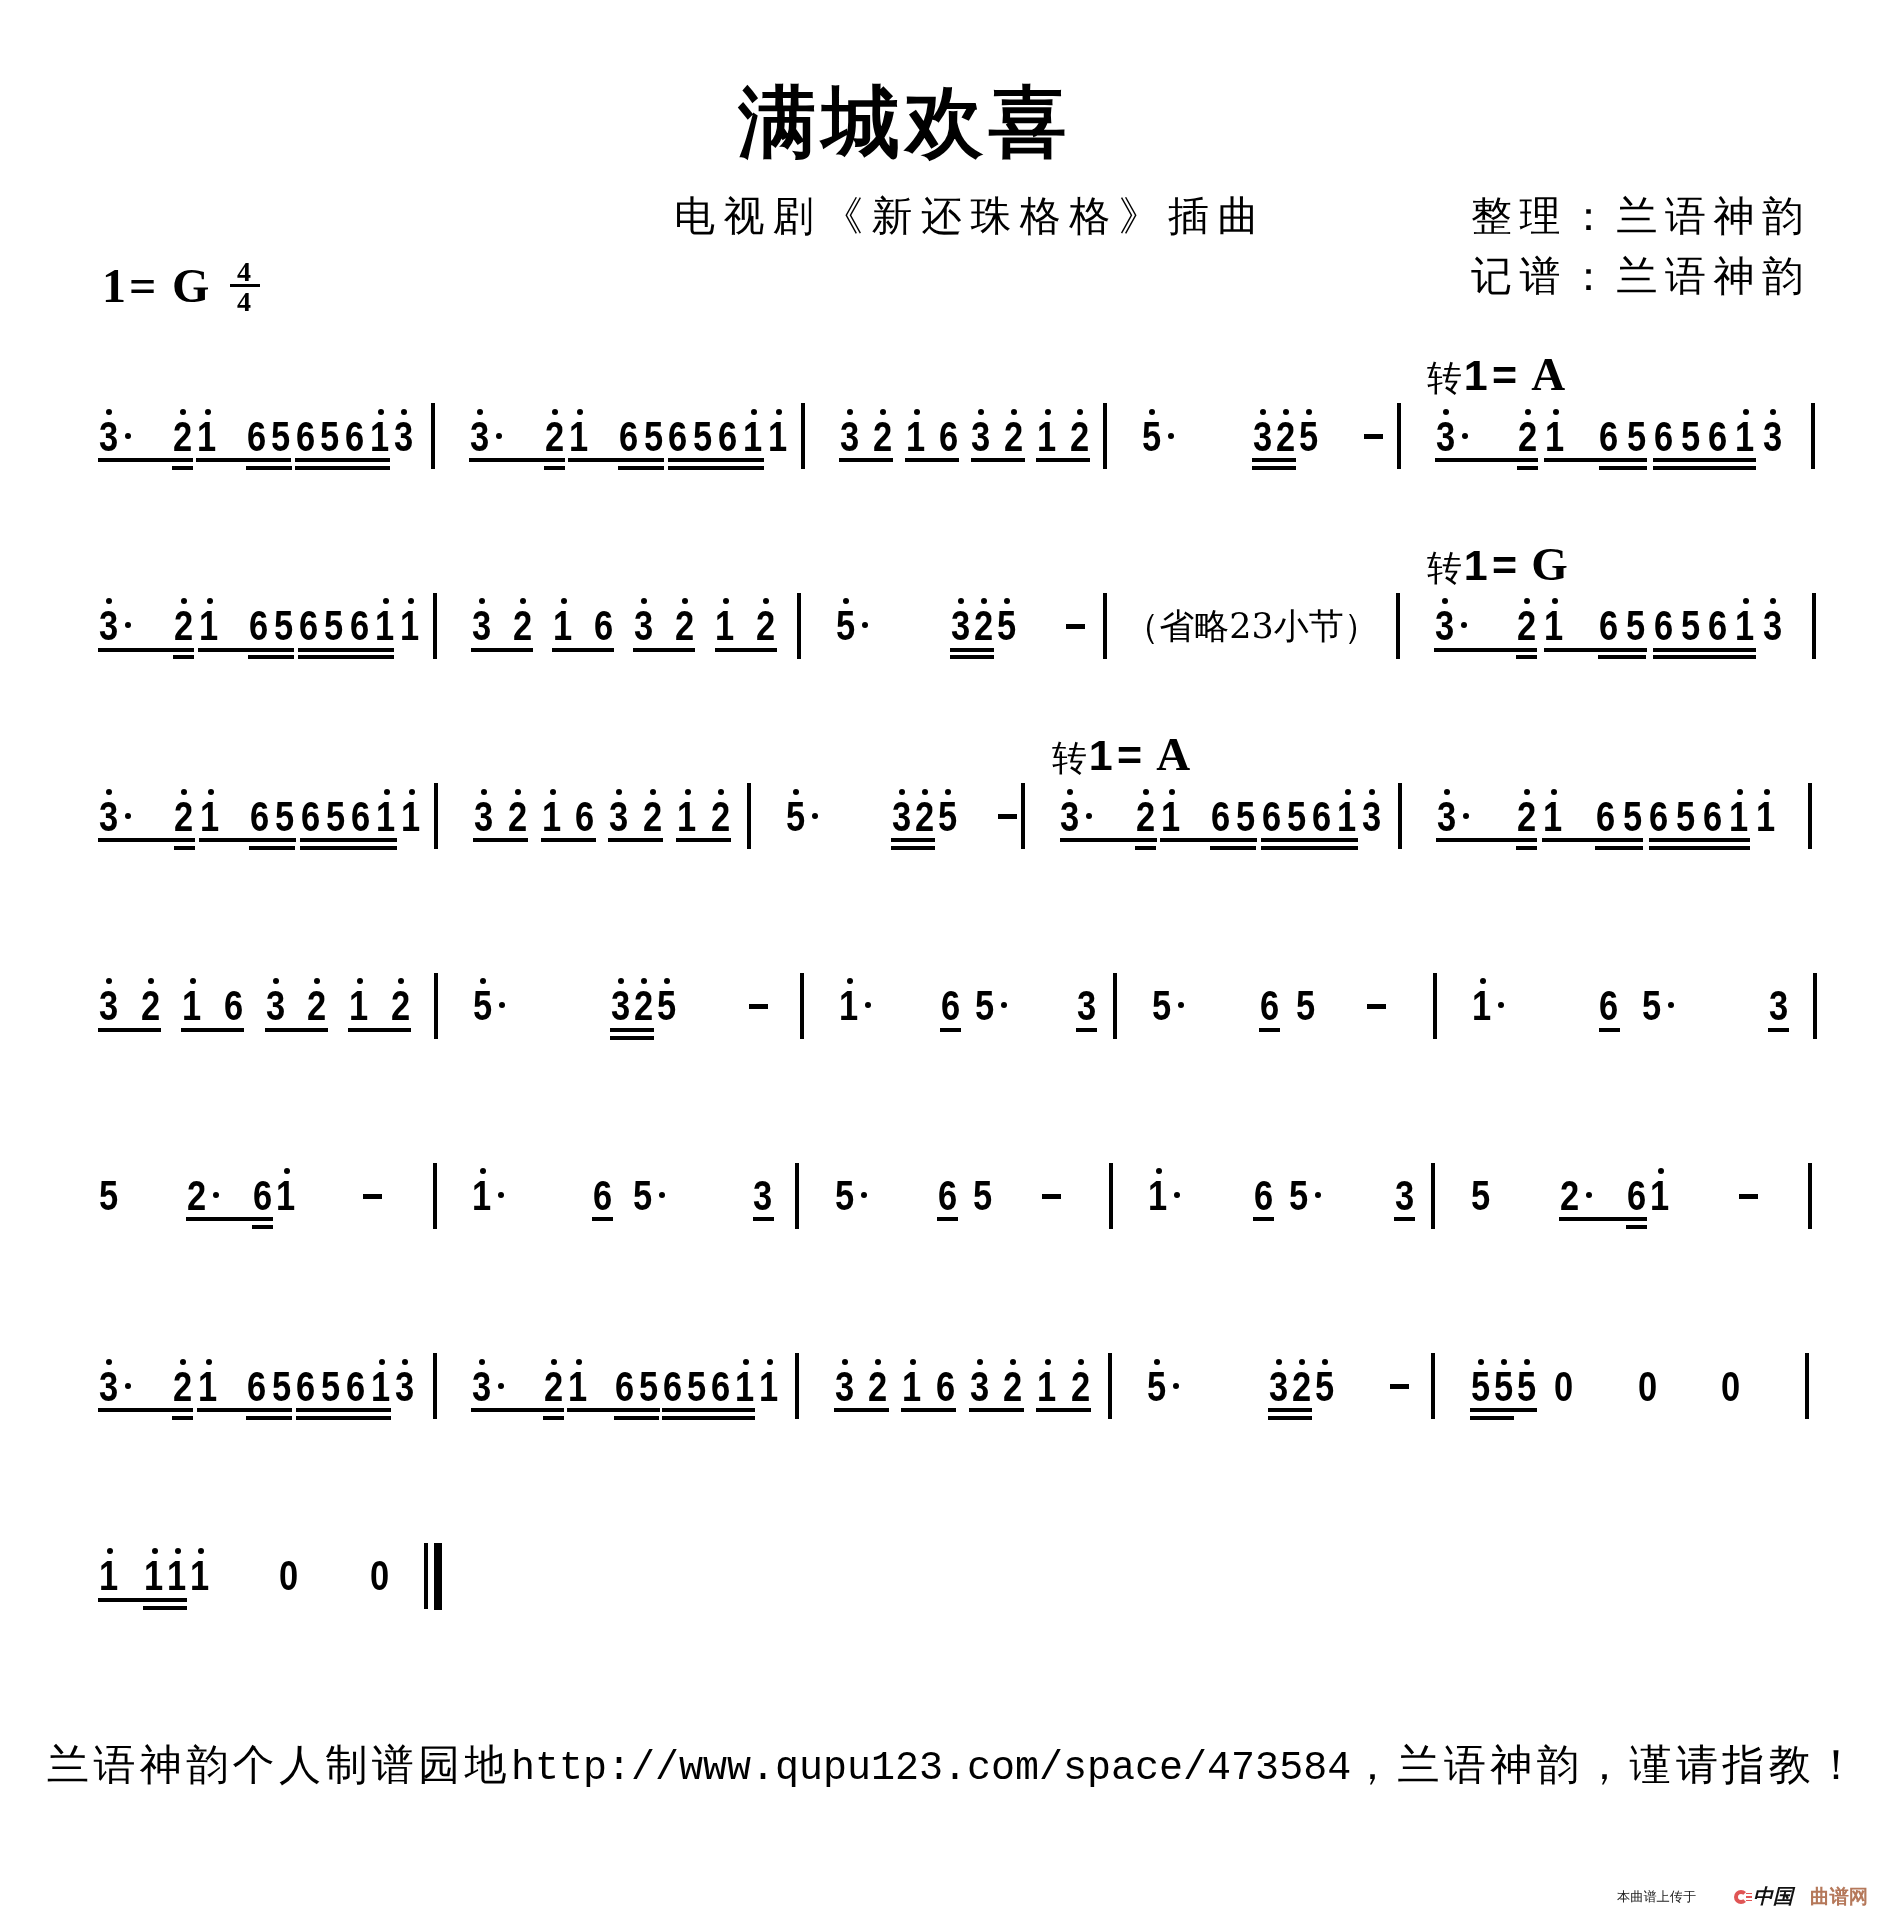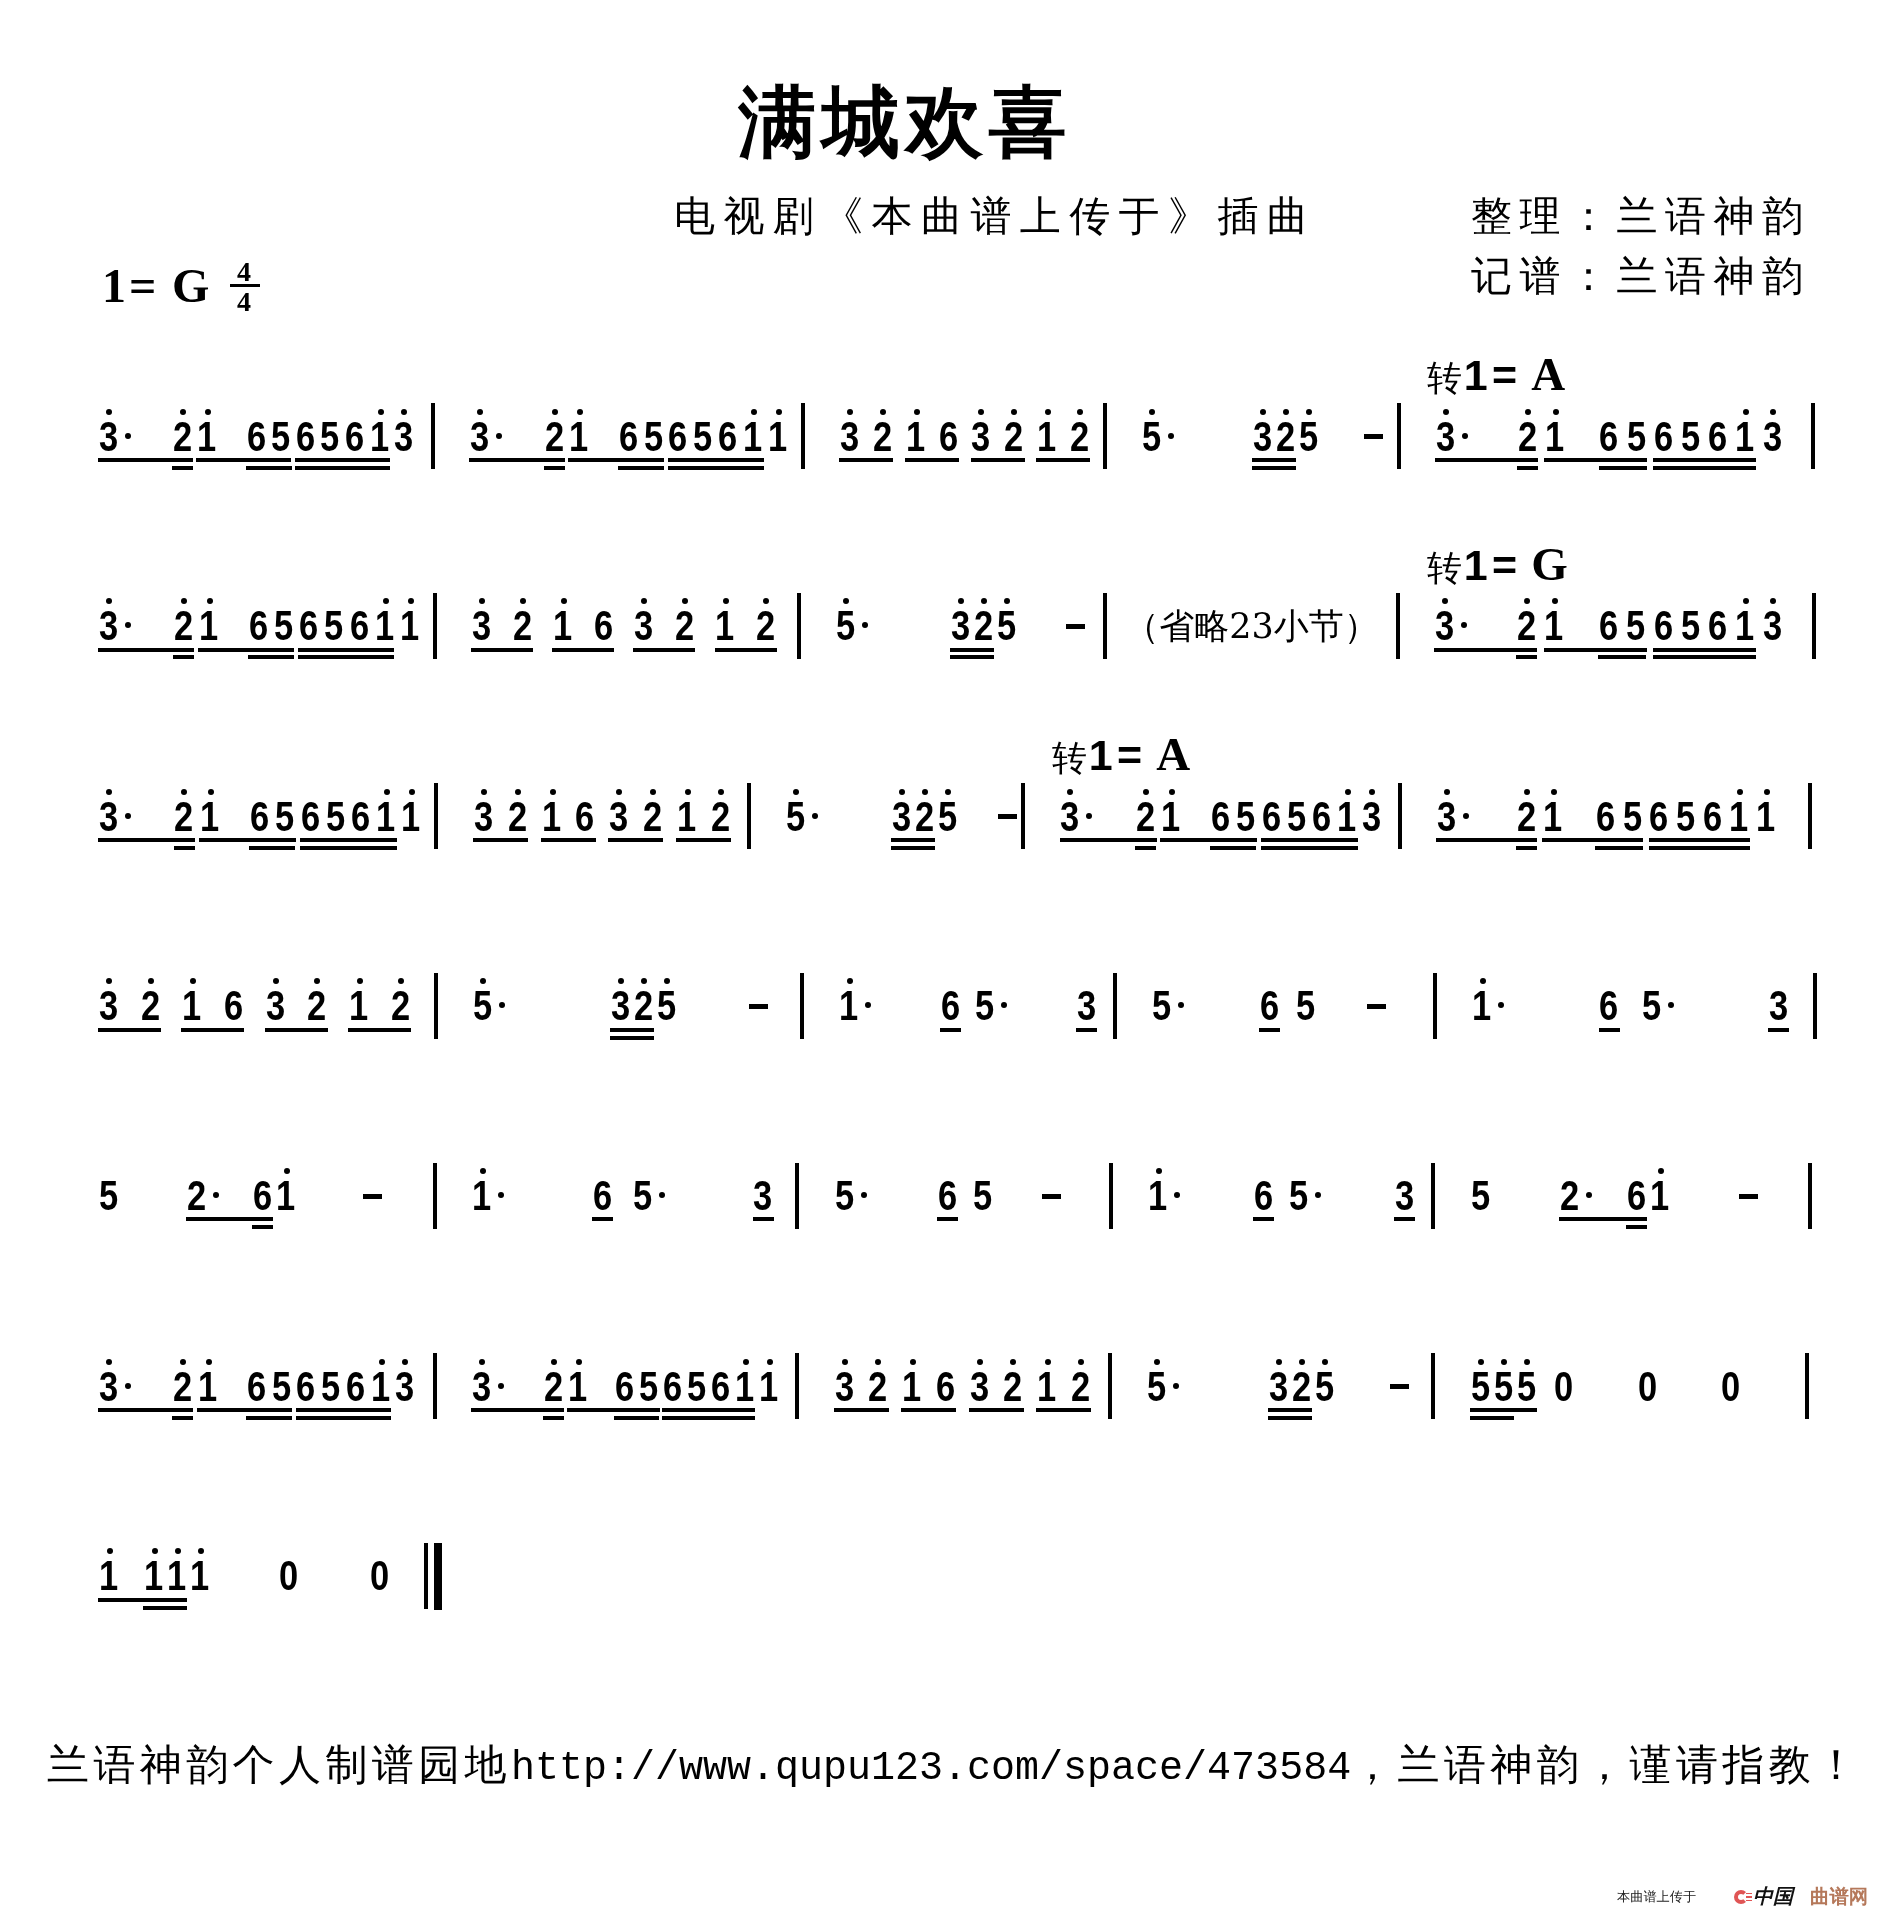--- a/index.html
+++ b/index.html
@@ -48,21 +48,21 @@
   .wm-icon{left:1734px;top:1889px;width:17.6px;height:16px;}
   .wm-icon .ring{position:absolute;left:0;top:0.9px;width:14px;height:14px;border-radius:50%;border:4.4px solid #e05555;border-right-color:transparent;}
   .wm-icon .ln{position:absolute;left:11.5px;width:6.2px;height:1.8px;background:#e05555;}
   .wm-brand1{left:1753px;top:1884px;font-family:"DejaVu Serif",serif;font-style:italic;font-weight:bold;font-size:20px;line-height:25px;color:#111;}
   .wm-brand2{left:1810px;top:1884px;font-family:"DejaVu Sans",sans-serif;font-weight:bold;font-size:19.4px;line-height:25px;}
 </style>
 </head>
 <body>
 
 <div class="abs title">满城欢喜</div>
-<div class="abs subtitle">电视剧《本曲谱上传于》插曲</div>
+<div class="abs subtitle">电视剧《新还珠格格》插曲</div>
 <div class="abs credit arranger"><span>整理：</span><span>兰语神韵</span></div>
 <div class="abs credit notator"><span>记谱：</span><span>兰语神韵</span></div>
 
 <div class="abs ks ks-degree">1</div>
 <div class="abs ks ks-eq">=</div>
 <div class="abs ks ks-key">G</div>
 <div class="abs ts ts-num">4</div>
 <div class="abs ts-line"></div>
 <div class="abs ts ts-den">4</div>
 

